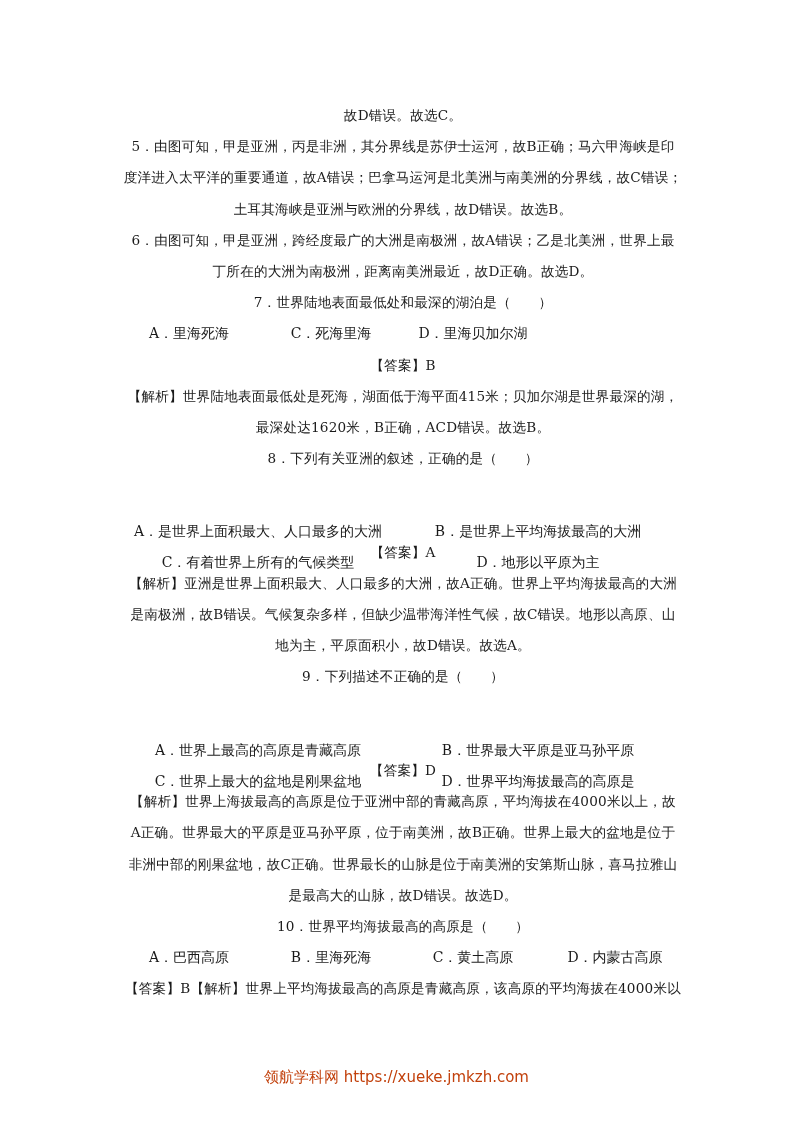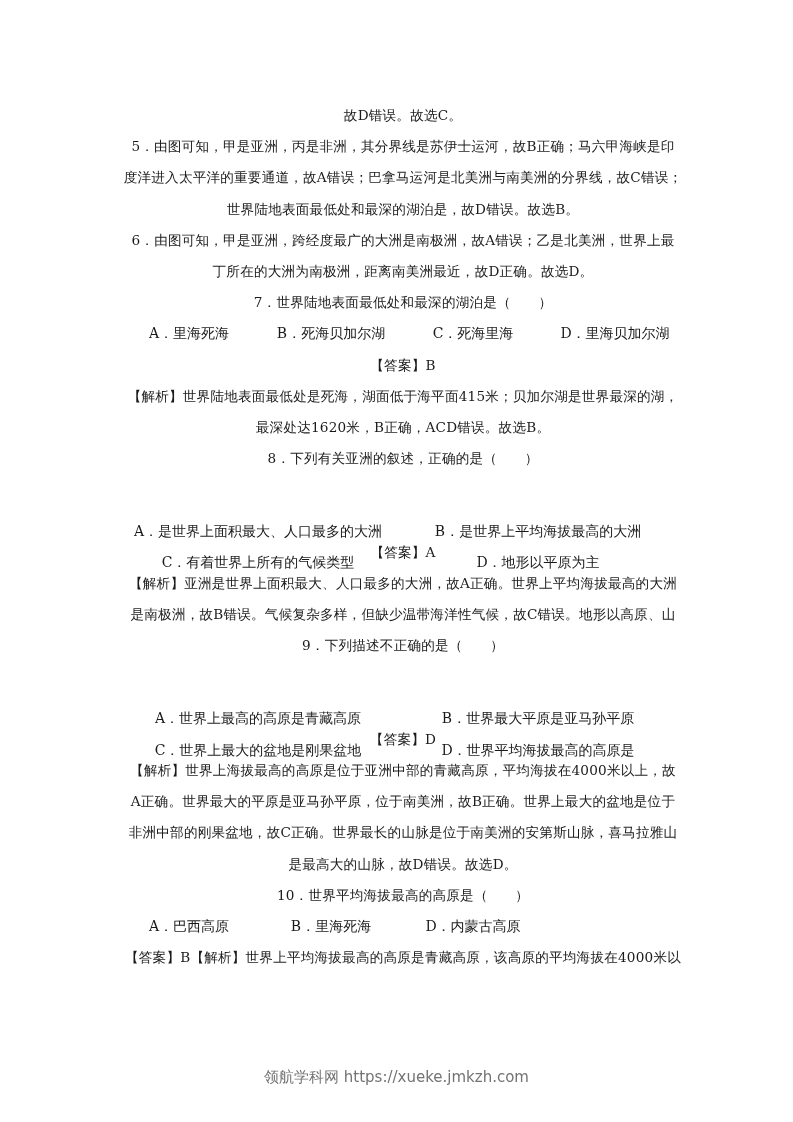--- a/index.html
+++ b/index.html
@@ -39,40 +39,39 @@
     .opts4 .opt { width: 142px; }
     .opts2 .opt { width: 280px; margin-top: 42px; }
     .footer {
       position: absolute;
       left: 0;
       width: 793px;
       top: 1068px;
       text-align: center;
       font-family: "DejaVu Sans", "Liberation Sans", sans-serif;
       font-size: 15px;
-      color: #737373;
+      color: #c2410c;
     }
   </style>
 </head>
 <body>
 
 <div class="page">
 
   <div class="line">故D错误。故选C。</div>
   <div class="line">5．由图可知，甲是亚洲，丙是非洲，其分界线是苏伊士运河，故B正确；马六甲海峡是印</div>
   <div class="line">度洋进入太平洋的重要通道，故A错误；巴拿马运河是北美洲与南美洲的分界线，故C错误；</div>
-  <div class="line">世界陆地表面最低处和最深的湖泊是，故D错误。故选B。</div>
+  <div class="line">土耳其海峡是亚洲与欧洲的分界线，故D错误。故选B。</div>
   <div class="line">6．由图可知，甲是亚洲，跨经度最广的大洲是南极洲，故A错误；乙是北美洲，世界上最</div>
   <div class="line">丁所在的大洲为南极洲，距离南美洲最近，故D正确。故选D。</div>
 
   <div>
     <div class="line">7．世界陆地表面最低处和最深的湖泊是（　　）</div>
     <div class="opts opts4">
       <span class="opt">A．里海死海</span>
-      <span class="opt">B．死海贝加尔湖</span>
       <span class="opt">C．死海里海</span>
       <span class="opt">D．里海贝加尔湖</span>
     </div>
     <div class="line">【答案】B</div>
     <div class="line">【解析】世界陆地表面最低处是死海，湖面低于海平面415米；贝加尔湖是世界最深的湖，</div>
     <div class="line">最深处达1620米，B正确，ACD错误。故选B。</div>
   </div>
 
   <div>
     <div class="line">8．下列有关亚洲的叙述，正确的是（　　）</div>
@@ -80,20 +79,21 @@
       <span class="opt">A．是世界上面积最大、人口最多的大洲</span>
       <span class="opt">B．是世界上平均海拔最高的大洲</span>
     </div>
     <div class="opts opts2">
       <span class="opt">C．有着世界上所有的气候类型</span>
       <span class="opt">D．地形以平原为主</span>
     </div>
     <div class="line">【答案】A</div>
     <div class="line">【解析】亚洲是世界上面积最大、人口最多的大洲，故A正确。世界上平均海拔最高的大洲</div>
     <div class="line">是南极洲，故B错误。气候复杂多样，但缺少温带海洋性气候，故C错误。地形以高原、山</div>
+    <div class="line">地为主，平原面积小，故D错误。故选A。</div>
   </div>
 
   <div>
     <div class="line">9．下列描述不正确的是（　　）</div>
     <div class="opts opts2">
       <span class="opt">A．世界上最高的高原是青藏高原</span>
       <span class="opt">B．世界最大平原是亚马孙平原</span>
     </div>
     <div class="opts opts2">
       <span class="opt">C．世界上最大的盆地是刚果盆地</span>
@@ -104,19 +104,20 @@
     <div class="line">A正确。世界最大的平原是亚马孙平原，位于南美洲，故B正确。世界上最大的盆地是位于</div>
     <div class="line">非洲中部的刚果盆地，故C正确。世界最长的山脉是位于南美洲的安第斯山脉，喜马拉雅山</div>
     <div class="line">是最高大的山脉，故D错误。故选D。</div>
   </div>
 
   <div>
     <div class="line">10．世界平均海拔最高的高原是（　　）</div>
     <div class="opts opts4">
       <span class="opt">A．巴西高原</span>
       <span class="opt">B．里海死海</span>
+      <span class="opt">C．黄土高原</span>
       <span class="opt">D．内蒙古高原</span>
     </div>
     <div class="line">【答案】B【解析】世界上平均海拔最高的高原是青藏高原，该高原的平均海拔在4000米以</div>
   </div>
 </div>
 
 <div class="footer">领航学科网 https://xueke.jmkzh.com</div>
 
 </body></html>

